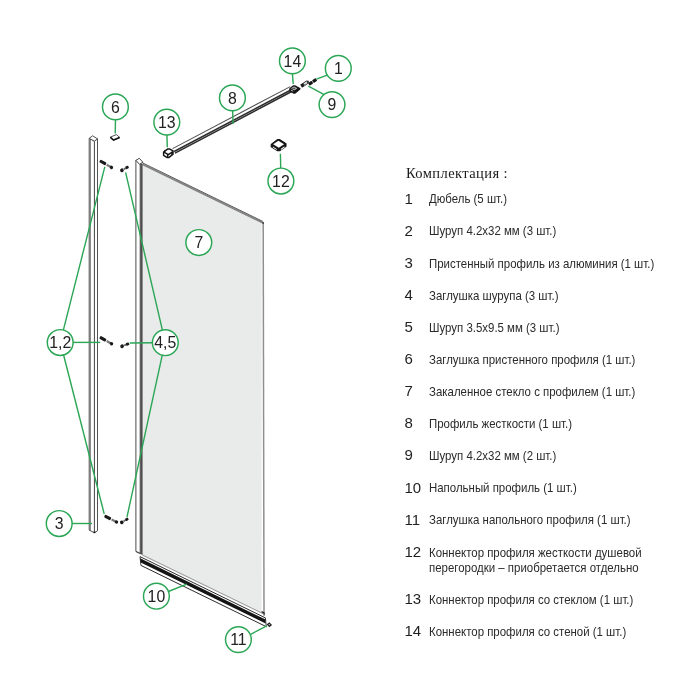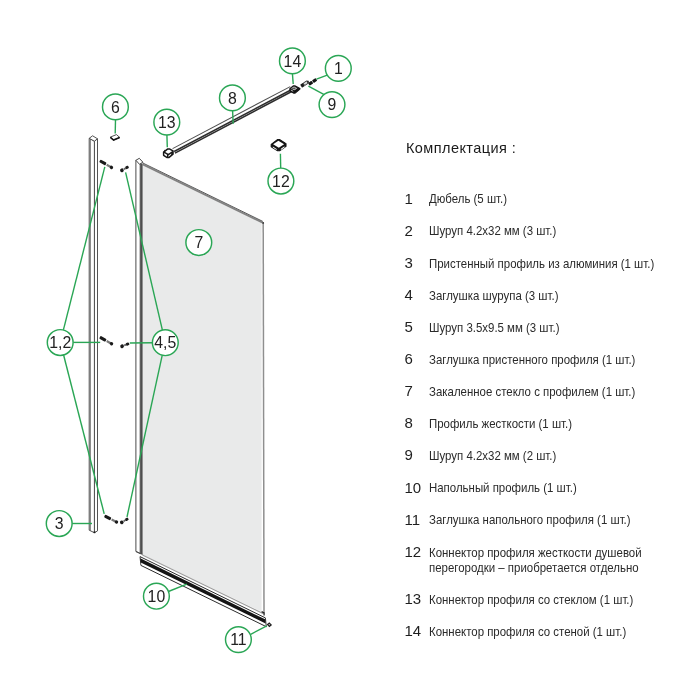--- a/index.html
+++ b/index.html
@@ -1,18 +1,18 @@
 <!DOCTYPE html>
 <html><head>
 <meta charset="utf-8">
 <style>
 html,body{margin:0;padding:0;}
 body{width:700px;height:700px;background:#ffffff;position:relative;overflow:hidden;
      font-family:"Liberation Sans",sans-serif;}
-.hdr{position:absolute;left:406px;top:140px;font-size:14.5px;font-weight:400;color:#1a1a1a;letter-spacing:.42px;}
+.hdr{position:absolute;left:406px;top:165px;font-size:14.5px;font-weight:400;color:#1a1a1a;letter-spacing:.42px;font-family:Liberation Serif, serif;}
 .num{position:absolute;left:404.5px;font-size:15px;color:#1e1e1e;line-height:15px;}
 .txt{position:absolute;left:428.5px;font-size:13px;color:#2a2a2a;line-height:13px;white-space:nowrap;transform:scaleX(0.88);transform-origin:0 0;}
 svg{position:absolute;left:0;top:0;}
 </style>
 </head>
 <body>
 <svg width="700" height="700" viewBox="0 0 700 700" fill="none">
 
   <polygon points="142.4,164.6 261.6,222.6 261.6,611.8 142.4,554.8" fill="#e9eaea"></polygon>
 

